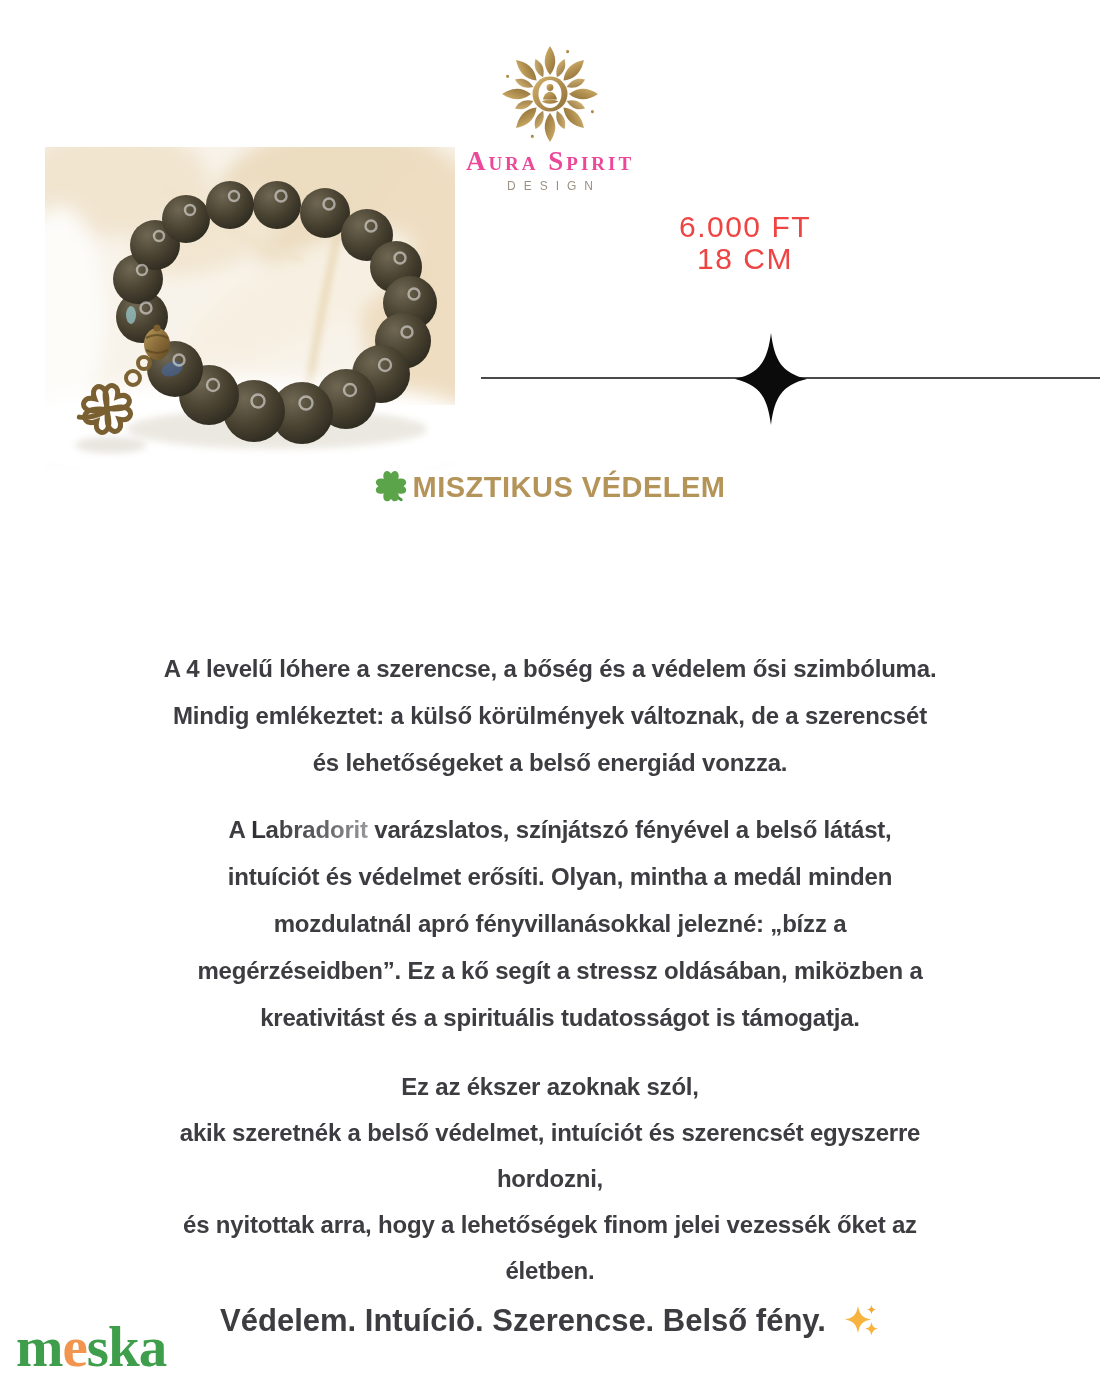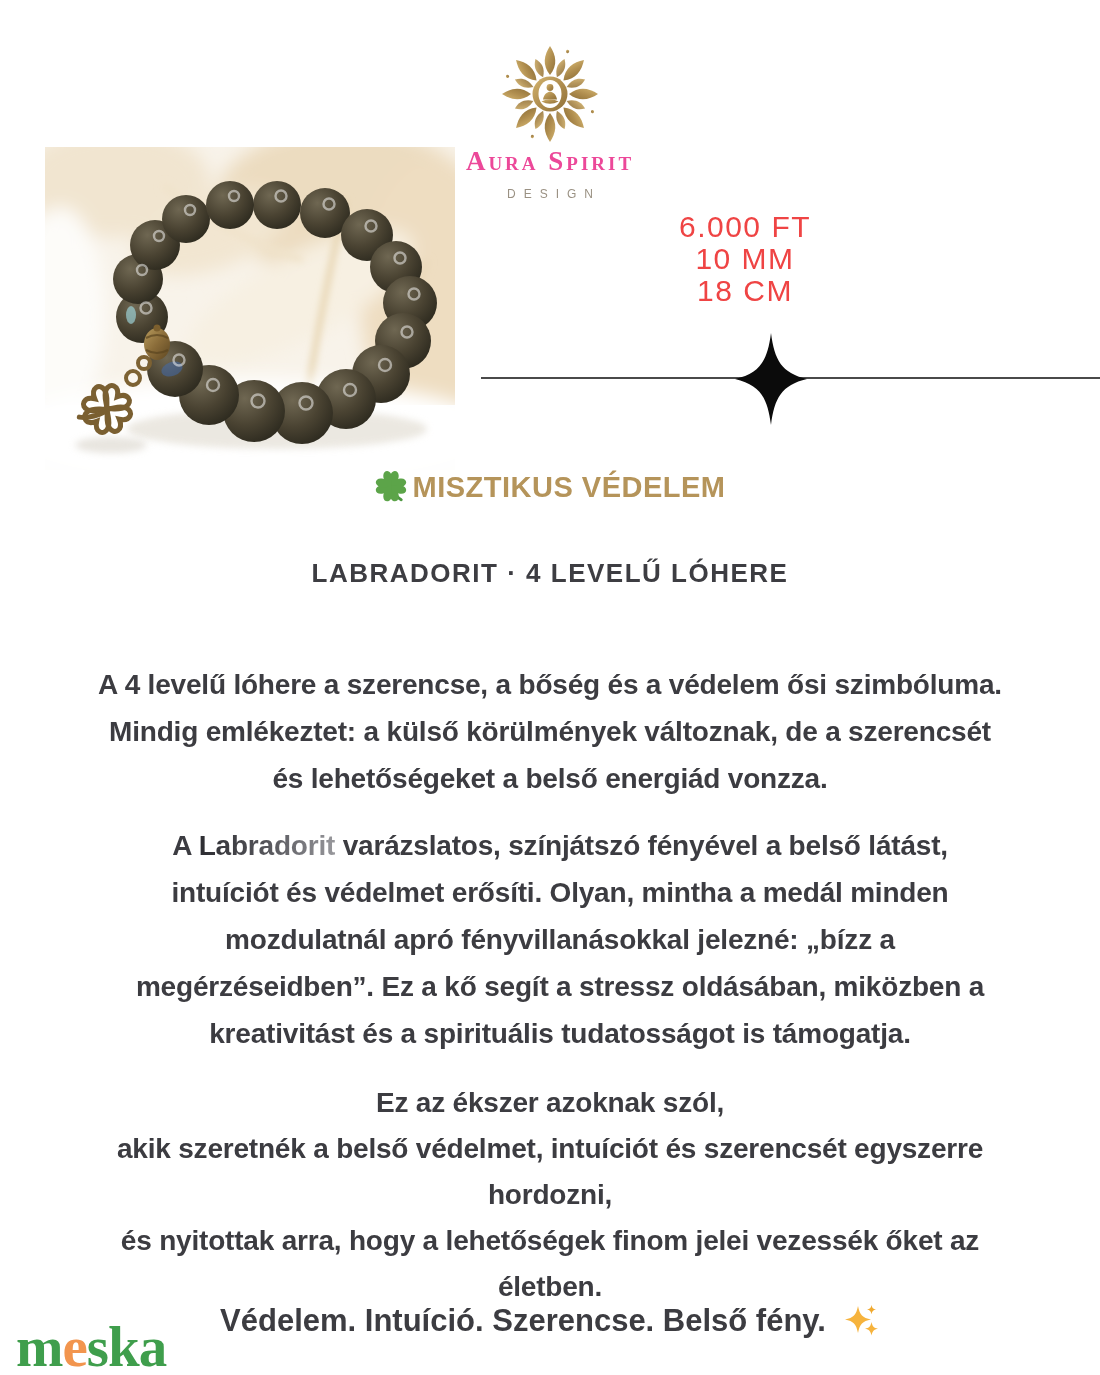--- a/index.html
+++ b/index.html
@@ -4,42 +4,42 @@
 <style>
   html,body{margin:0;padding:0;background:#ffffff;}
   .page{position:relative;width:1100px;height:1375px;background:#fff;overflow:hidden;
         font-family:"Liberation Sans",sans-serif;}
 
   
   .logo{position:absolute;top:44px;left:0;right:0;display:flex;flex-direction:column;
         align-items:center;gap:2px;}
   .logo-name{font-family:"Liberation Serif",serif;font-variant:small-caps;font-weight:600;
         font-size:27px;letter-spacing:3px;color:#ec4899;}
-  .logo-sub{font-size:12px;letter-spacing:8px;color:#9a9183;padding-left:8px;margin-top:8px;}
+  .logo-sub{font-size:12px;letter-spacing:8px;color:#9a9183;padding-left:8px;}
 
   
   .photo{position:absolute;left:45px;top:147px;width:410px;height:323px;}
 
   
   .specs{position:absolute;left:595px;top:211px;width:300px;text-align:center;
         font-size:30px;line-height:32px;letter-spacing:1.5px;color:#ef4444;font-weight:400;}
 
   
   .divider-line{position:absolute;left:481px;top:377px;width:619px;height:2px;background:#4a4a4a;}
   .divider-star{position:absolute;left:735px;top:333px;}
 
   
   .headline{position:absolute;top:470px;left:0;right:0;display:flex;justify-content:center;
         align-items:center;gap:4px;font-weight:bold;font-size:29px;letter-spacing:.5px;color:#b5945a;}
   .subheadline{position:absolute;top:558px;left:0;right:0;text-align:center;font-size:26px;
         font-weight:bold;letter-spacing:1.5px;color:#3d3d42;}
 
   
-  .body-par{position:absolute;left:0;right:0;margin:16px;text-align:center;white-space:pre-line;
-        font-weight:bold;font-size:28px;line-height:47px;color:#3c3c41;letter-spacing:-.2px;}
+  .body-par{position:absolute;left:0;right:0;margin:0;text-align:center;white-space:pre-line;
+        font-weight:bold;font-size:24px;line-height:47px;color:#3c3c41;letter-spacing:-.2px;}
   #p1{top:645px;}
   #p2{top:806px;line-height:47px;padding-left:20px;}
   #p3{top:1064px;line-height:46px;}
   .brand-word{background:linear-gradient(90deg,#2c2c31 0%,#5a5a5f 55%,#98989c 100%);
         -webkit-background-clip:text;background-clip:text;color:transparent;
         -webkit-text-fill-color:transparent;}
 
   
   .tagline{position:absolute;top:1303px;left:0;right:0;display:flex;justify-content:center;
         align-items:center;gap:18px;font-weight:bold;font-size:31px;color:#3c3c41;}
@@ -196,21 +196,20 @@
       <use href="#heartOut" transform="translate(62 241)"></use>
       <use href="#heartOut" transform="rotate(90 62 262) translate(62 241)"></use>
       <use href="#heartOut" transform="rotate(180 62 262) translate(62 241)"></use>
       <use href="#heartOut" transform="rotate(270 62 262) translate(62 241)"></use>
       <path d="M62 266 Q56 280 46 286" stroke-linecap="round"></path>
     </g>
   </svg>
 
   <div class="specs">
     <div>6.000 FT</div>
-    <div>10 MM</div>
     <div>18 CM</div>
   </div>
 
   <div class="divider-line"></div>
   <svg class="divider-star" viewBox="0 0 72 92" width="72" height="92">
     <path d="M36 0 C39.5 27 46.5 40 72 46 C46.5 52 39.5 65 36 92 C32.5 65 25.5 52 0 46 C25.5 40 32.5 27 36 0 Z" fill="#0b0b0b"></path>
   </svg>
 
   <div class="headline">
     <svg viewBox="0 0 40 40" width="34" height="34">
@@ -226,21 +225,20 @@
             <use href="#heartOut" transform="translate(20 3) scale(0.8)"></use>
           </g>
         <g transform="rotate(270 20 19)">
             <use href="#heartOut" transform="translate(20 3) scale(0.8)"></use>
           </g>
       </g>
     </svg>
     <span>MISZTIKUS VÉDELEM</span>
   </div>
 
-  <div class="subheadline">LABRADORIT · 4 LEVELŰ LÓHERE</div>
 
   <p class="body-par" id="p1">A 4 levelű lóhere a szerencse, a bőség és a védelem ősi szimbóluma.
 Mindig emlékeztet: a külső körülmények változnak, de a szerencsét
 és lehetőségeket a belső energiád vonzza.</p>
   <p class="body-par" id="p2"><span>A </span><span class="brand-word">Labradorit</span><span> varázslatos, színjátszó fényével a belső látást,
 intuíciót és védelmet erősíti. Olyan, mintha a medál minden
 mozdulatnál apró fényvillanásokkal jelezné: „bízz a
 megérzéseidben”. Ez a kő segít a stressz oldásában, miközben a
 kreativitást és a spirituális tudatosságot is támogatja.</span></p>
   <p class="body-par" id="p3">Ez az ékszer azoknak szól,

